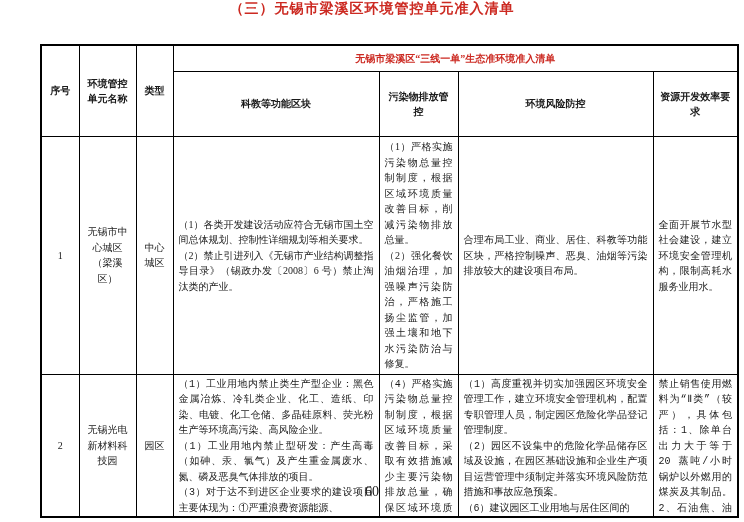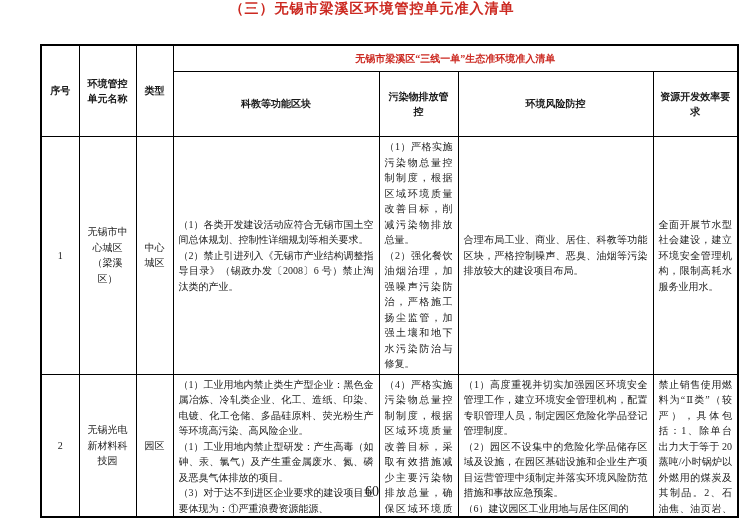--- a/index.html
+++ b/index.html
@@ -24,21 +24,21 @@
   }
   thead th{font-weight:bold;text-align:center;vertical-align:middle;}
   tr.h1 th{height:21px;}
   tr.h2 th{height:60px;}
   tr.row1{height:207px;}
   tr.row2{height:143px;}
   td.c{text-align:center;vertical-align:middle;padding:2px 3px;}
   td.content{text-align:justify;vertical-align:middle;}
   tr.row2 td.content{vertical-align:top;}
   .cellwrap p{margin:0;padding:0;text-align:justify;}
-  tr.row2 .cellwrap{max-height:136px;overflow:hidden;}
+  tr.row2 .cellwrap{max-height:136px;overflow:hidden;font-family:Liberation Mono, monospace;}
   .pageno{
     position:absolute;left:0;top:484px;width:744px;text-align:center;
     font-size:14px;
   }
 </style>
 </head>
 <body>
 
 <div class="page">
 

